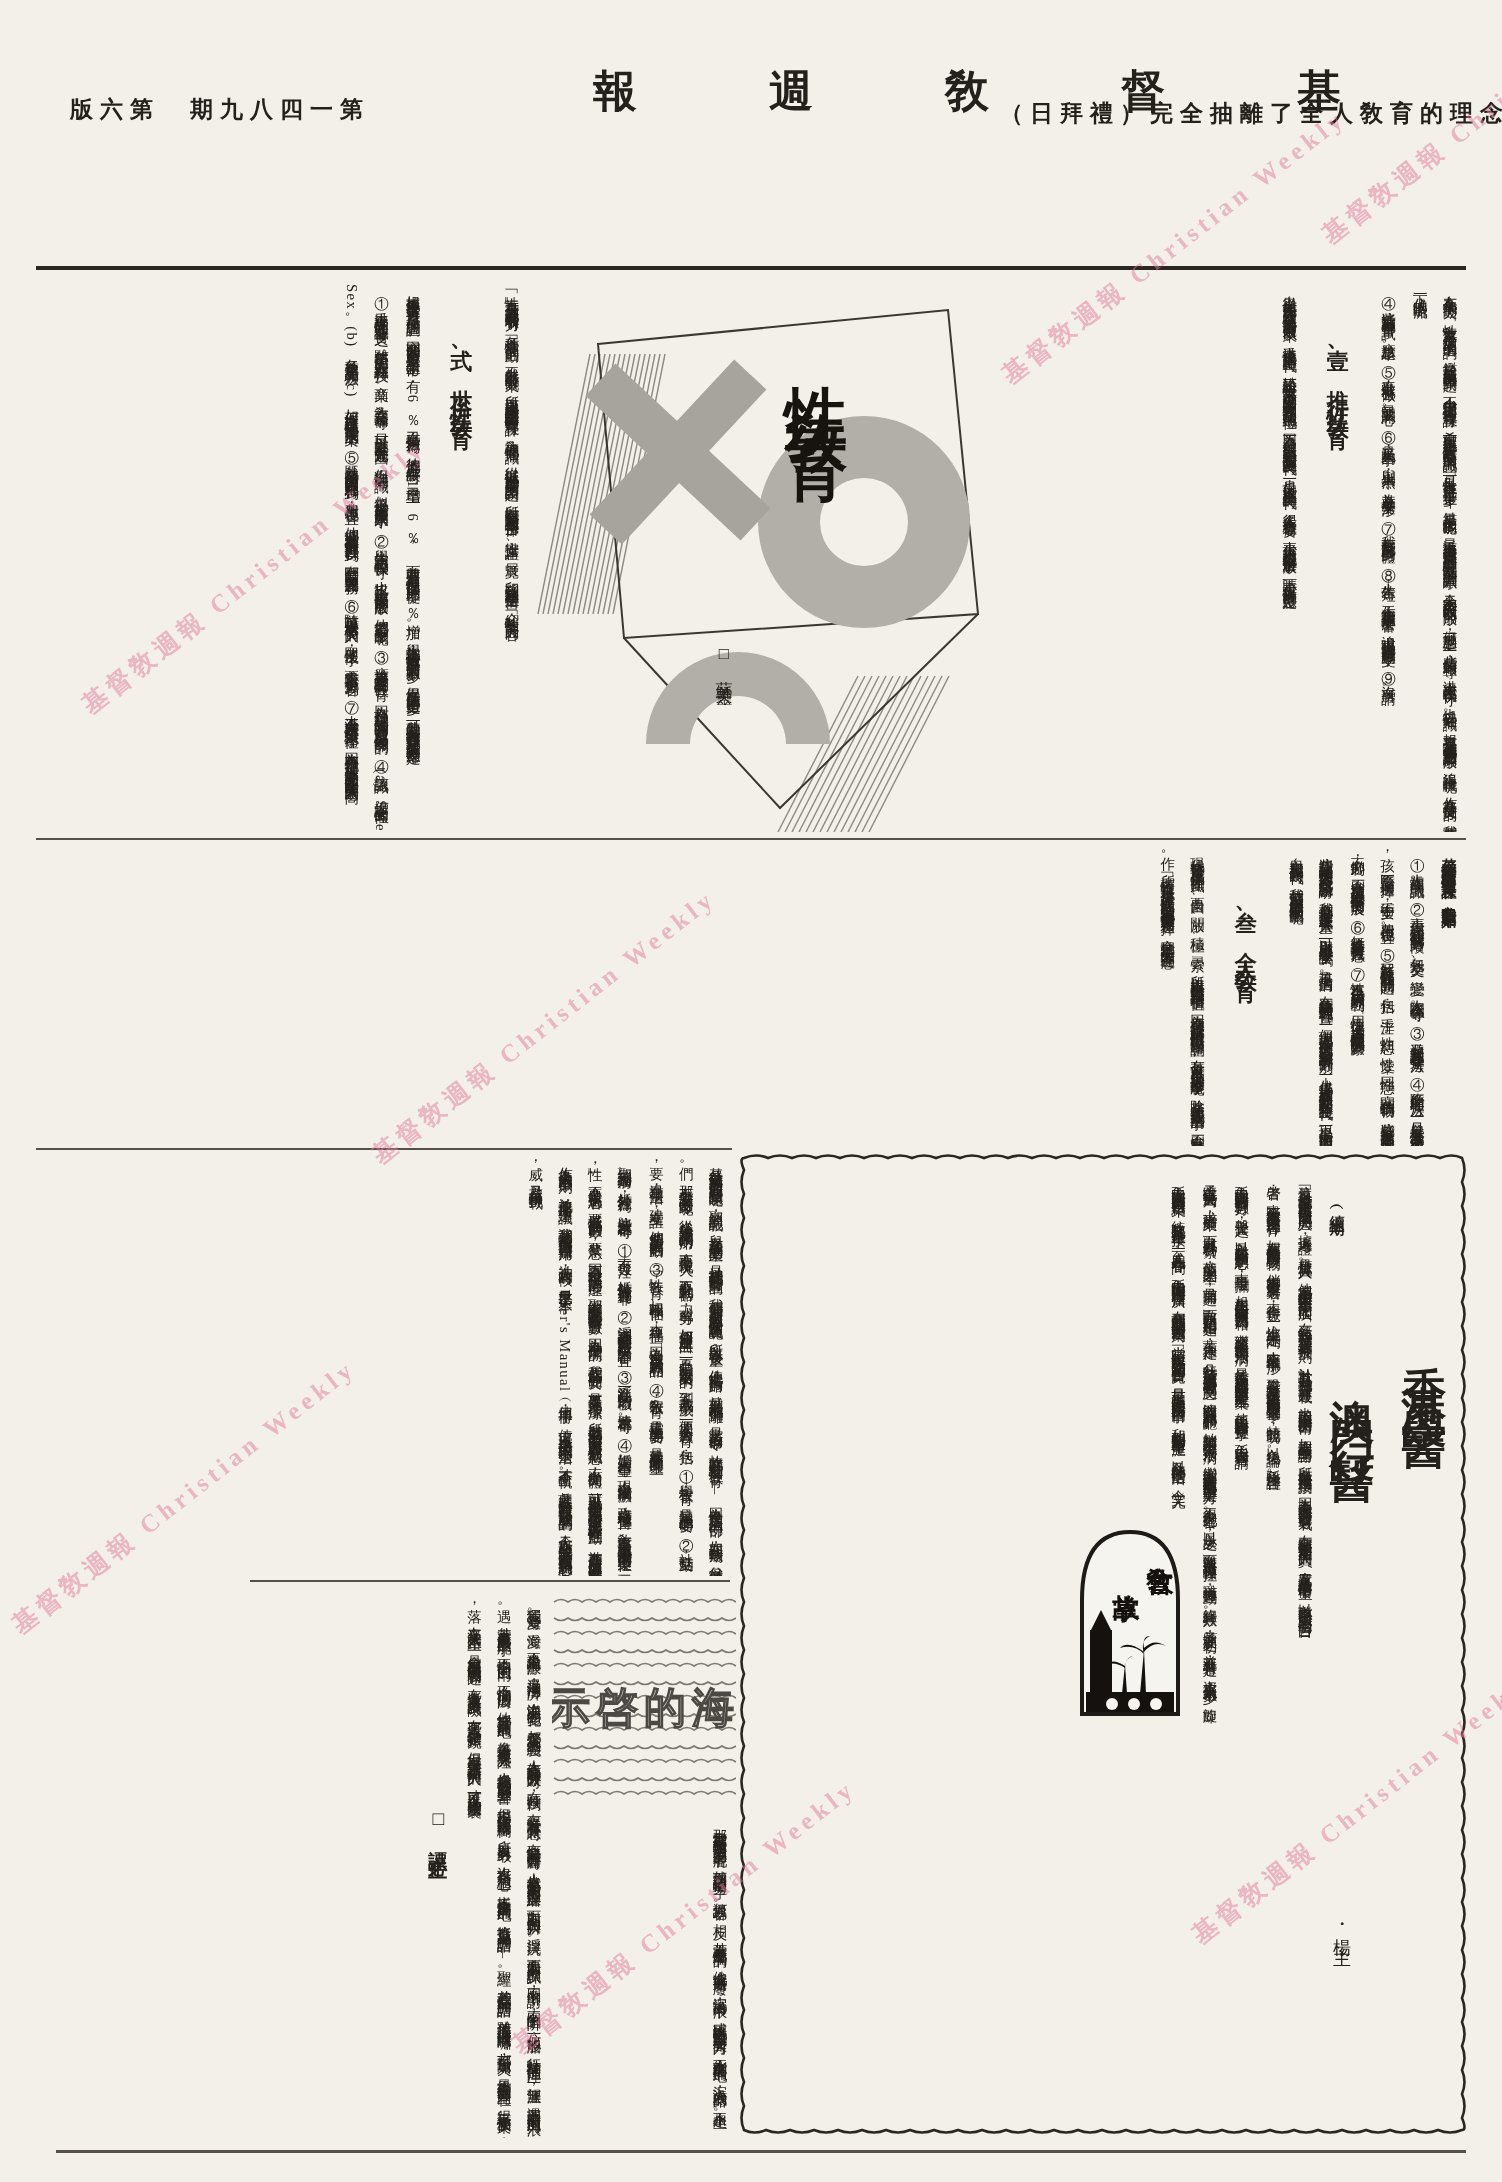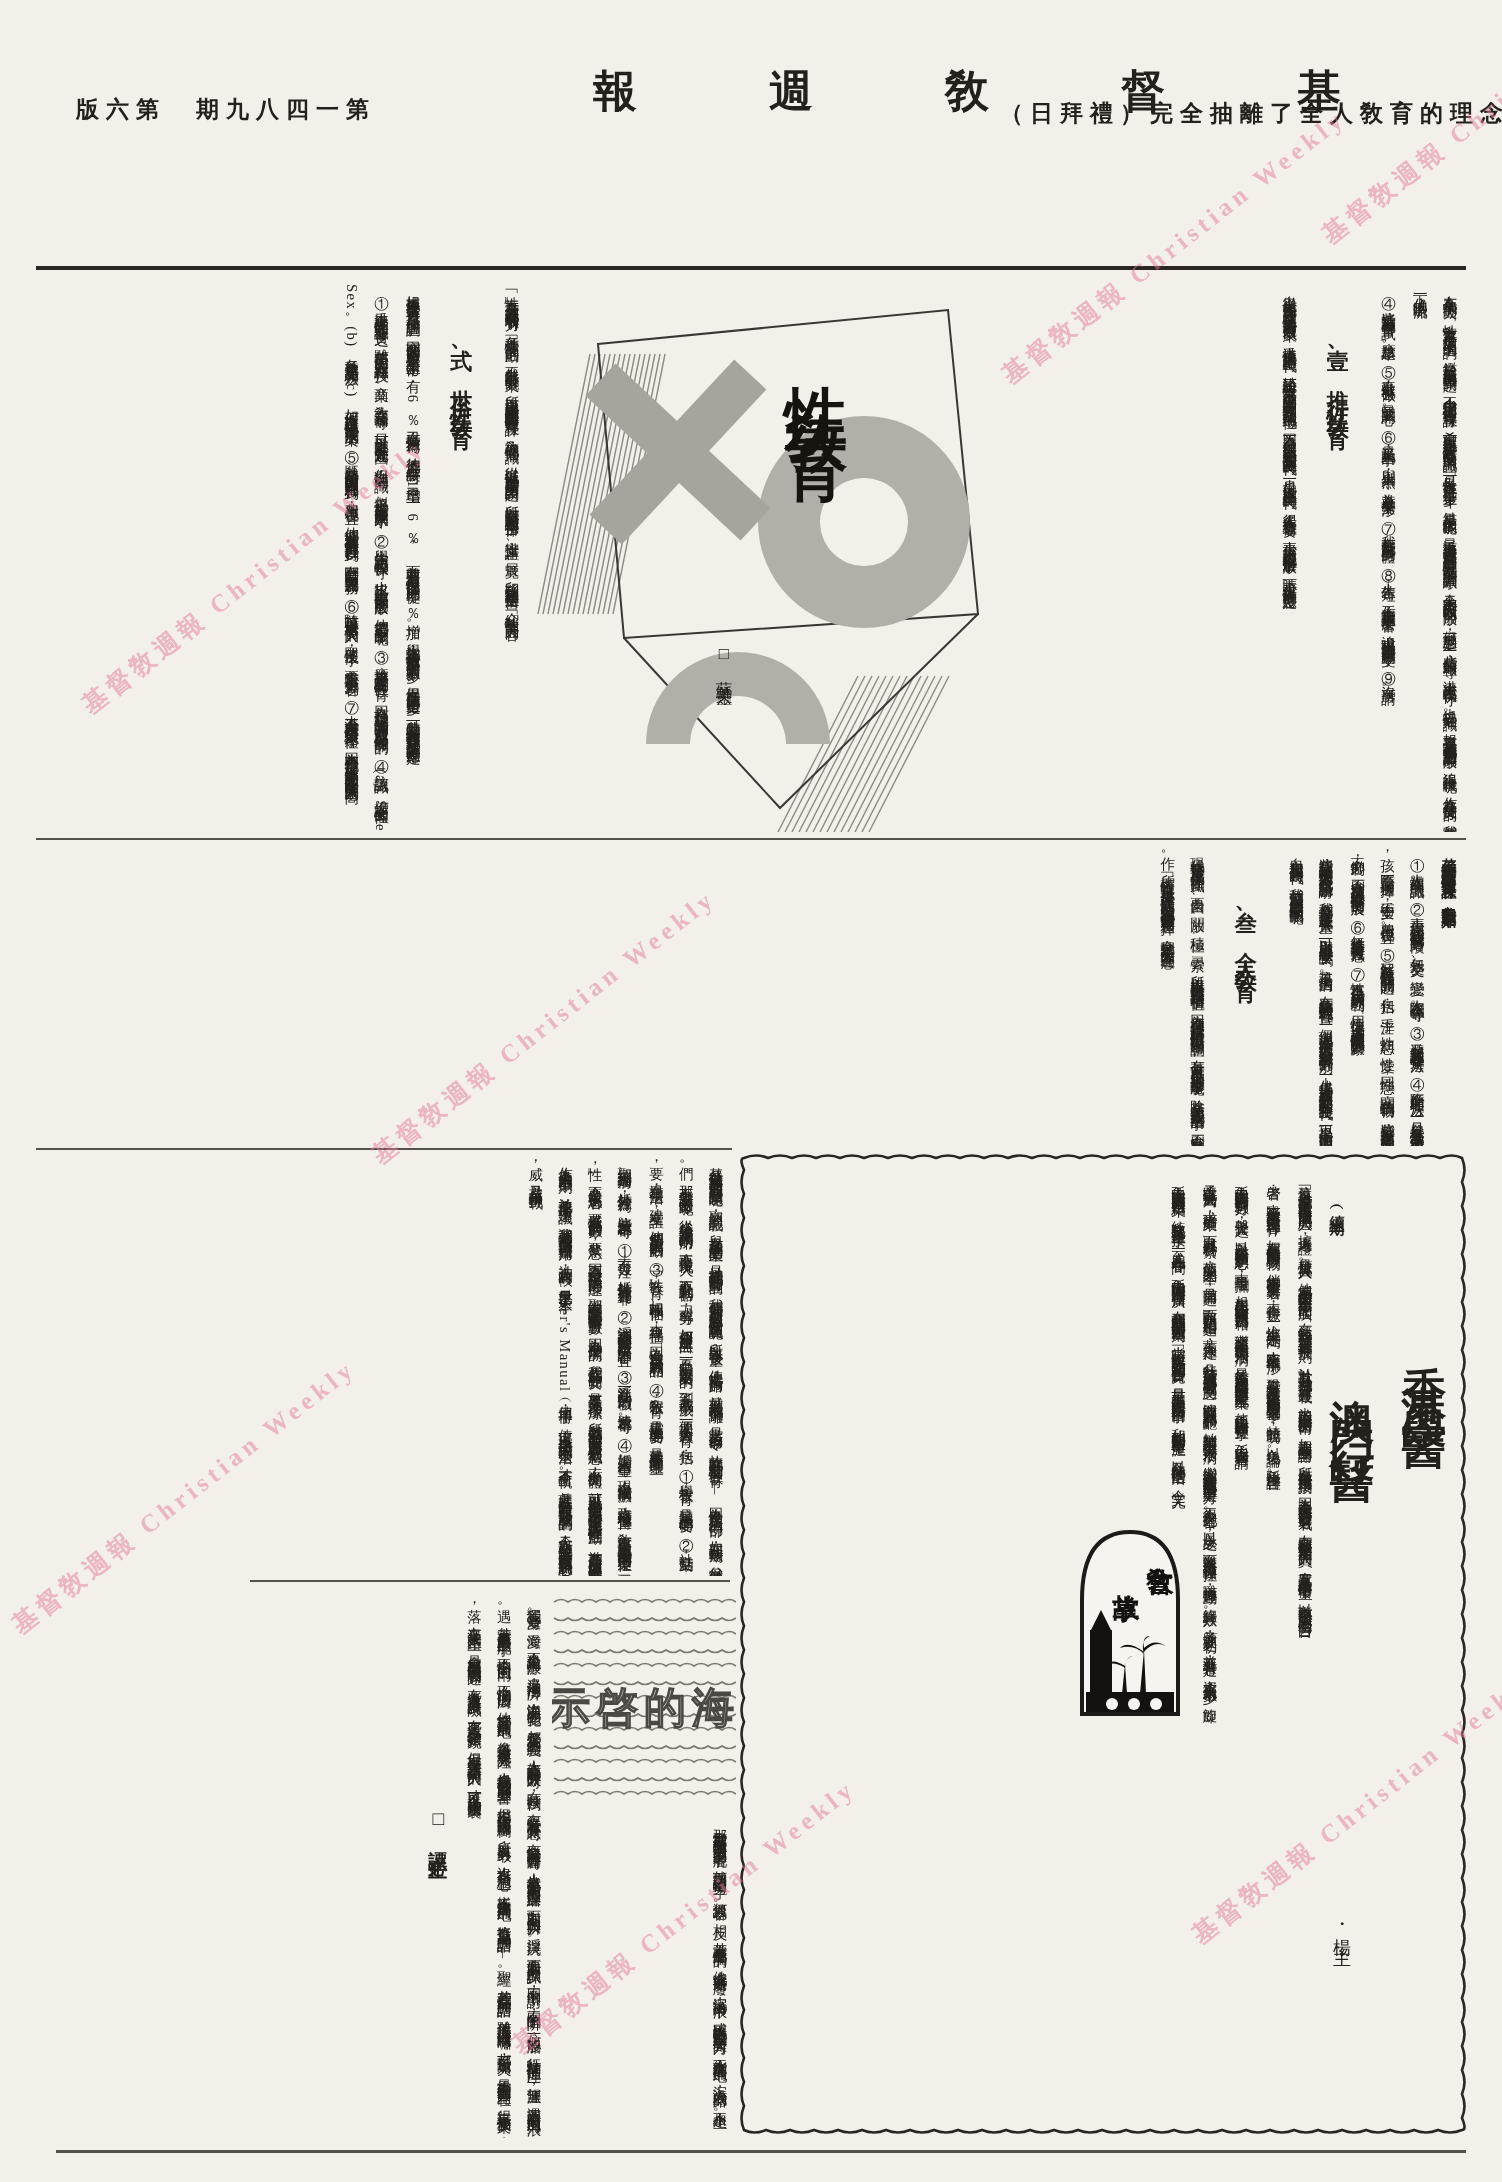--- a/index.html
+++ b/index.html
@@ -24,21 +24,21 @@
   .cont-label{font-weight:bold;font-size:15px;letter-spacing:3px;}
   .quote{margin:0 6px;}
   .f-byline{font-size:19px;letter-spacing:6px;font-weight:bold;padding-top:210px;}
   svg text{font-family:"Liberation Serif","DejaVu Serif",serif;}
 </style>
 </head>
 <body>
 
 <div class="paper">
 
-  <div class="abs masthead-side" style="left:76px;top:94px;">版六第　期九八四一第</div>
+  <div class="abs masthead-side" style="left:70px;top:94px;">版六第　期九八四一第</div>
   <div class="abs masthead-title" style="left:565px;top:62px;">報　週　敎　督　基</div>
   <div class="abs masthead-side" style="left:1000px;top:98px;">（日拜禮）完全抽離了全人敎育的理念</div>
   <div class="abs rule" style="left:36px;top:266px;width:1430px;height:4px;"></div>
 
   <div class="abs vtext" style="left:1000px;top:284px;width:466px;height:548px;">
     <p>在九十年代的今天，「性敎育」不再是一個陌生的名詞，鑑於日益嚴重的靑少年問題，不少中學均已採用性敎育課程，希望可以使靑少年人對性有較全面的認識。可是「性敎育」已推行了十多年，結果是怎樣的呢？最近香港大學保健處進行的一項有關「性活動」的調查顯示，今天的靑少年人較以前「開放」，但可悲的是，一些傳媒的報導，港大學生較為保守，也缺乏性知識。報導是否意味着他們應該更加開放，追得上時代呢？作為基督徒父母的，我們要如何面對這吞噬我們下一代的洪流呢？</p>
     <p>④這些活動遲早都會嘗試，應該趁早。⑤喜歡做就去做，最緊要開心。⑥這是私人的事，與別人無干，為甚麽要受干涉？⑦我有權支配自己的身體。⑧人生苦短，工作和讀書是那麽辛苦，追求喝采玩樂是應得的享受。⑨沒有所謂。</p>
     <h3 class="sec-head">壹、推行性敎育</h3>
     <p>自從七十年代西方各國放寬「色情」的各種東西以來，香港也快速的追上時代，紛紛給予一些本來是不准公開出售的刊物和物品合法化的地位，因為這是一個以自我為中心和享樂主義的時代，也是一個以人權至上的時代，很多人有這種需要，靑少年人的思想也就這麽解放了。時下靑少年人對性的態度是：</p>
   </div>

